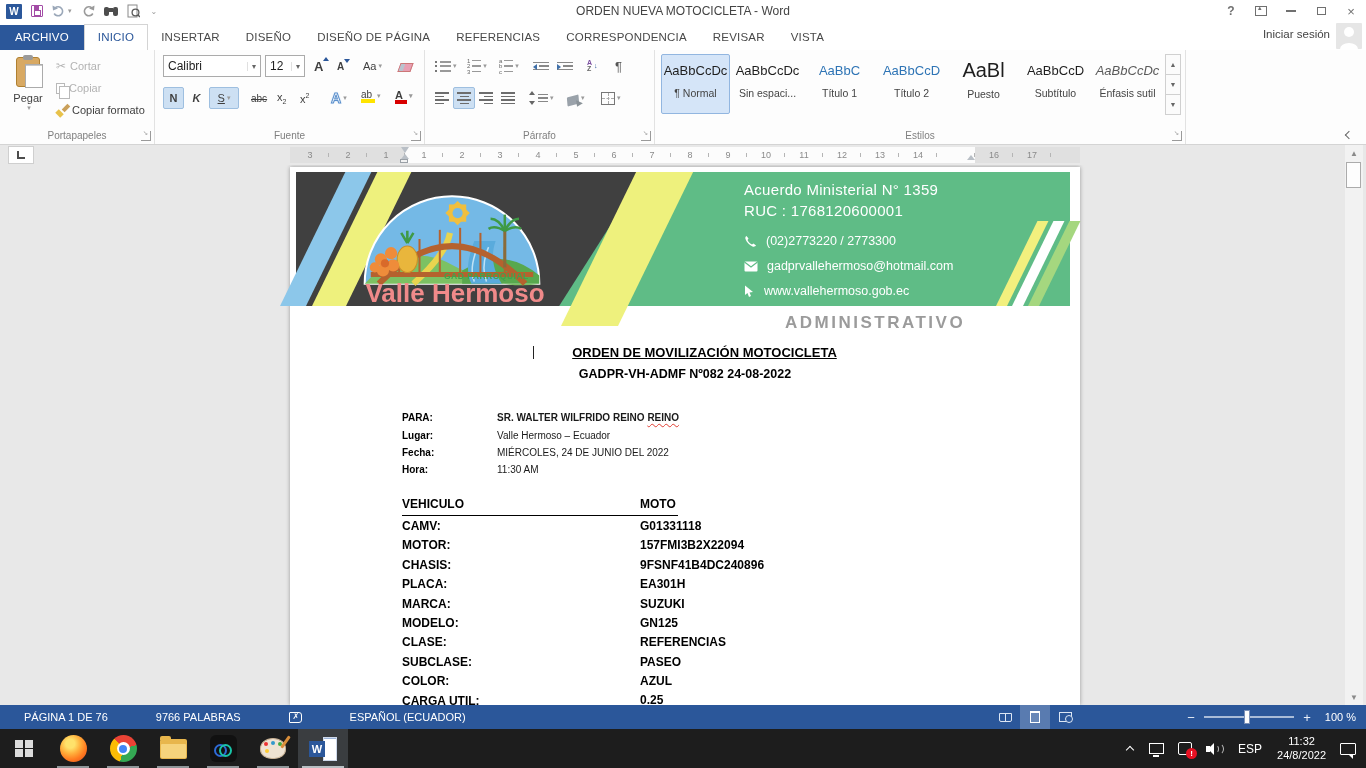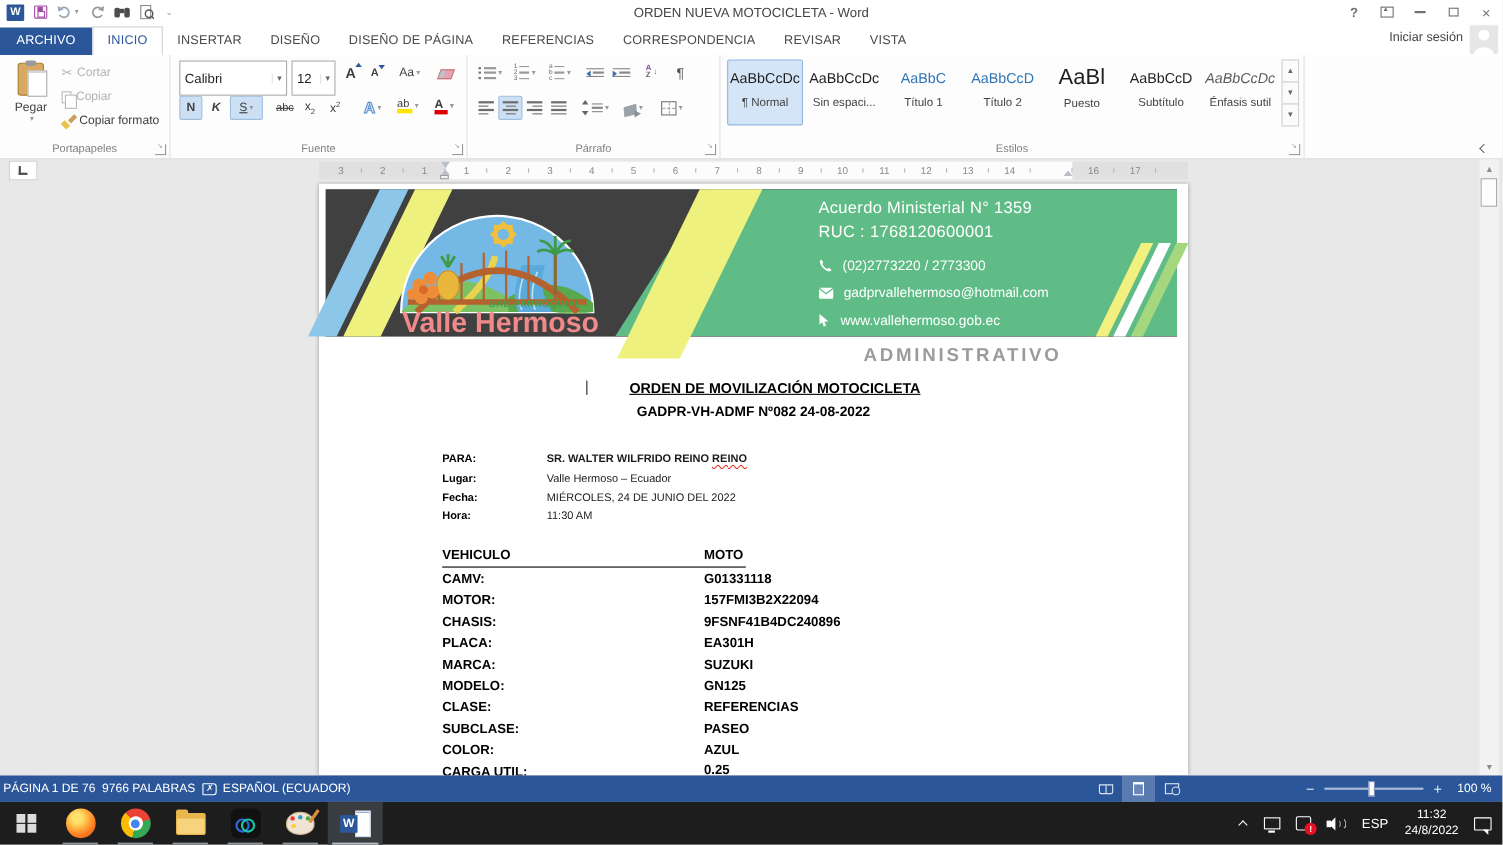--- a/index.html
+++ b/index.html
@@ -51,21 +51,21 @@
   .smallrow { position:absolute; left:56px; display:flex; align-items:center; gap:4px; height:22px; white-space:nowrap; }
   .dis { color:#b3b3b3; }
   .cutico { font-size:12px; color:#b3b3b3; }
   .copyico { width:9px; height:11px; border:1px solid #b9b9b9; background:#fff; position:relative; }
   .copyico::before { content:""; position:absolute; top:2px; left:2px; width:9px; height:11px; border:1px solid #b9b9b9; background:#fff; }
   .brushico { width:12px; height:12px; position:relative; }
   .brushico::before { content:""; position:absolute; top:0; right:0; width:4px; height:8px; background:#caa05a; transform:rotate(45deg); }
   .brushico::after { content:""; position:absolute; bottom:0; left:0; width:7px; height:5px; background:#e8c24a; transform:rotate(45deg); }
 
   
-  .combo { position:absolute; height:32px; border:1px solid #ababab; background:#fff; display:flex; align-items:center; font-size:12px; padding-left:4px; color:#1e1e1e; }
+  .combo { position:absolute; height:22px; border:1px solid #ababab; background:#fff; display:flex; align-items:center; font-size:12px; padding-left:4px; color:#1e1e1e; }
   .combo .dd { margin-left:auto; width:13px; text-align:center; color:#666; font-size:8px; border-left:1px solid #e0e0e0; }
   .fbtn { position:absolute; height:22px; display:flex; align-items:center; justify-content:center; padding:0 3px; border:1px solid transparent; border-radius:2px; }
   .fbtn.on { background:#cde0f3; border-color:#9ebfe0; }
   .growA { font-size:13px; font-weight:bold; position:relative; }
   .growA i { position:absolute; top:-2px; right:-6px; border-left:3px solid transparent; border-right:3px solid transparent; border-bottom:4px solid #2b579a; }
   .shrA { font-size:10px; font-weight:bold; position:relative; }
   .shrA i { position:absolute; top:-2px; right:-6px; border-left:3px solid transparent; border-right:3px solid transparent; border-top:4px solid #2b579a; }
   .eraser { width:13px; height:9px; background:#e8a0b4; border:1px solid #c77; transform:skewX(-20deg); position:relative; top:1px; }
   .eraser::before { content:""; position:absolute; left:0; top:0; width:4px; height:100%; background:#b9c4cf; }
   .ubar-y { display:block; width:14px; height:4px; background:#ffe400; margin-top:-1px; }
@@ -179,21 +179,21 @@
   .vlab { width:238px; }
   .veh .vrow:last-child .vval { border-bottom:1.2px solid #000; }
 
   
   .vsb { position:absolute; right:3px; top:145px; width:18px; height:560px; background:#f2f2f2; }
   .vsb .arr { position:absolute; left:0; width:18px; height:16px; display:flex; align-items:center; justify-content:center; color:#8a8a8a; font-size:8px; }
   .vsb .thumb { position:absolute; left:1px; top:17px; width:15px; height:26px; background:#fdfdfd; border:1px solid #ababab; }
 
   
   .statusbar { position:absolute; top:705px; left:0; width:100%; height:24px; background:#2b579a; color:#fff; font-size:11px; display:flex; align-items:center; }
-  .sitem { padding:0 3px; height:100%; display:flex; align-items:center; gap:5px; }
+  .sitem { padding:0 24px; height:100%; display:flex; align-items:center; gap:5px; }
   .bookico { width:13px; height:11px; border:1px solid #fff; border-radius:1px 3px 3px 1px; position:relative; }
   .bookico::before { content:"✗"; position:absolute; top:-1px; left:3px; font-size:8px; }
   .viewbtns { position:absolute; right:286px; display:flex; }
   .vb { width:30px; height:24px; display:flex; align-items:center; justify-content:center; }
   .vb.on { background:rgba(255,255,255,.22); }
   .vread { width:13px; height:9px; border:1px solid #dce6f4; border-radius:0 0 2px 2px; position:relative; }
   .vread::before { content:""; position:absolute; left:5px; top:0; height:100%; border-left:1px solid #dce6f4; }
   .vprint { width:10px; height:12px; border:1px solid #fff; background:rgba(255,255,255,.1); box-shadow:inset 0 3px 0 -2px #fff, inset 0 6px 0 -5px #fff; }
   .vweb { width:13px; height:10px; border:1px solid #dce6f4; position:relative; }
   .vweb::before { content:""; position:absolute; right:-2px; bottom:-2px; width:6px; height:6px; border-radius:50%; border:1px solid #dce6f4; background:#2b579a; }

